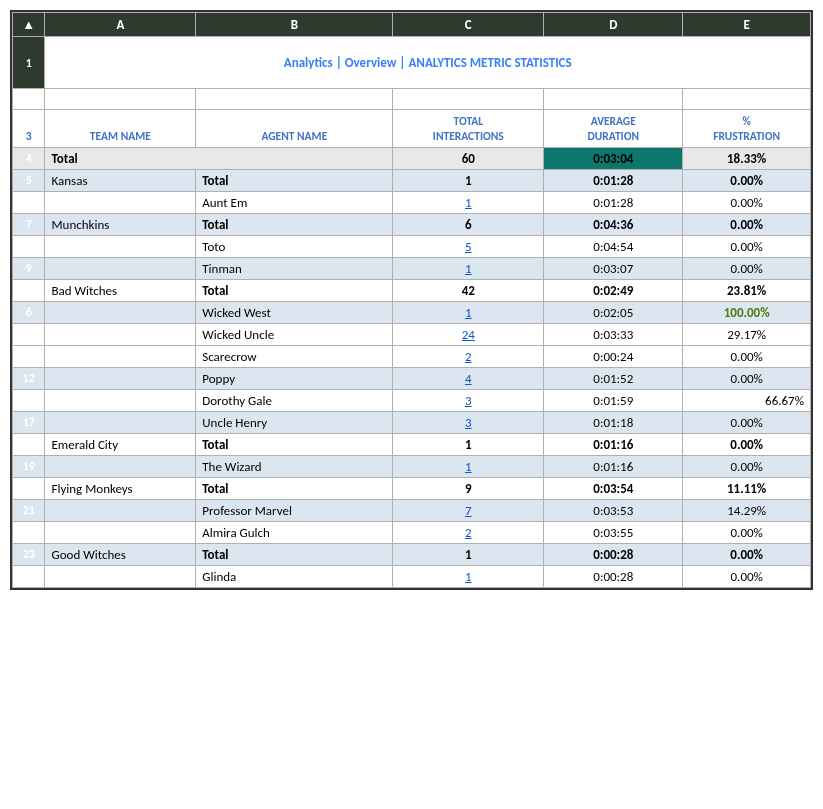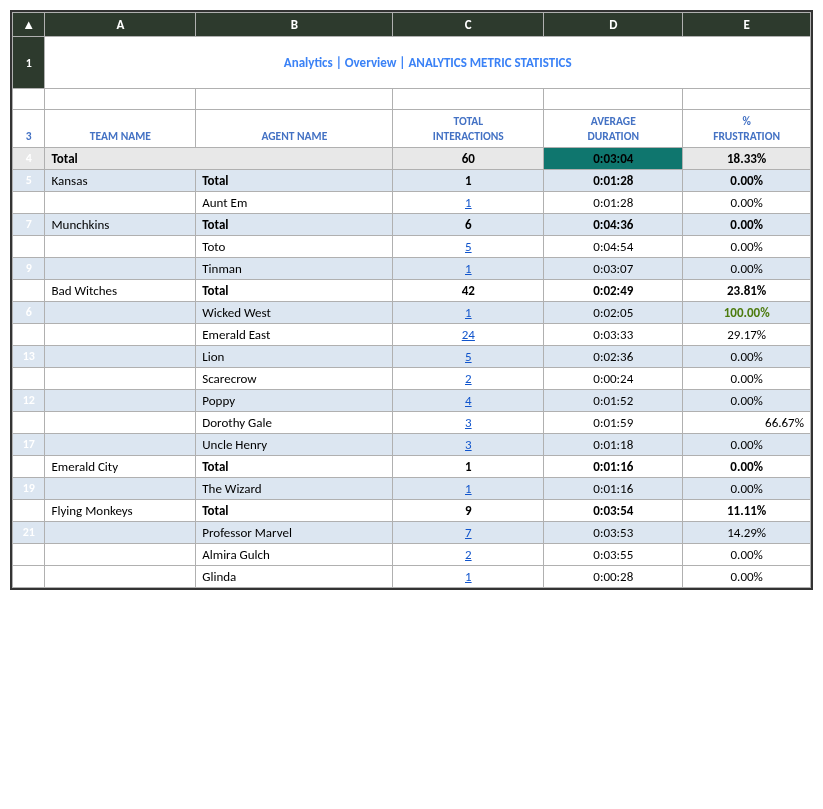--- a/index.html
+++ b/index.html
@@ -259,34 +259,26 @@
         <td></td>
         <td>Wicked West</td>
         <td class="link-cell">1</td>
         <td class="dur-normal">0:02:05</td>
         <td class="frust-red">100.00%</td>
       </tr>
 
       <tr class="data-row">
         <td class="row-num">12</td>
         <td></td>
-        <td>Emerald East</td>
+        <td>Wicked Uncle</td>
         <td class="link-cell">24</td>
         <td class="dur-normal">0:03:33</td>
         <td class="frust-cell">29.17%</td>
       </tr>
 
-      <tr class="data-row alt">
-        <td class="row-num">13</td>
-        <td></td>
-        <td>Lion</td>
-        <td class="link-cell">5</td>
-        <td class="dur-normal">0:02:36</td>
-        <td class="frust-cell">0.00%</td>
-      </tr>
 
       <tr class="data-row">
         <td class="row-num">14</td>
         <td></td>
         <td>Scarecrow</td>
         <td class="link-cell">2</td>
         <td class="dur-normal">0:00:24</td>
         <td class="frust-cell">0.00%</td>
       </tr>
 
@@ -355,20 +347,28 @@
 
       <tr class="data-row">
         <td class="row-num">22</td>
         <td></td>
         <td>Almira Gulch</td>
         <td class="link-cell">2</td>
         <td class="dur-normal">0:03:55</td>
         <td class="frust-cell">0.00%</td>
       </tr>
 
+      <tr class="data-row alt">
+        <td class="row-num">23</td>
+        <td class="team-name">Good Witches</td>
+        <td class="total-name"><strong>Total</strong></td>
+        <td class="num-cell" style="font-weight:bold;">1</td>
+        <td class="dur-cell">0:00:28</td>
+        <td class="frust-blue-bold">0.00%</td>
+      </tr>
 
       <tr class="data-row">
         <td class="row-num">24</td>
         <td></td>
         <td>Glinda</td>
         <td class="link-cell">1</td>
         <td class="dur-normal">0:00:28</td>
         <td class="frust-cell">0.00%</td>
       </tr>
     </tbody>

